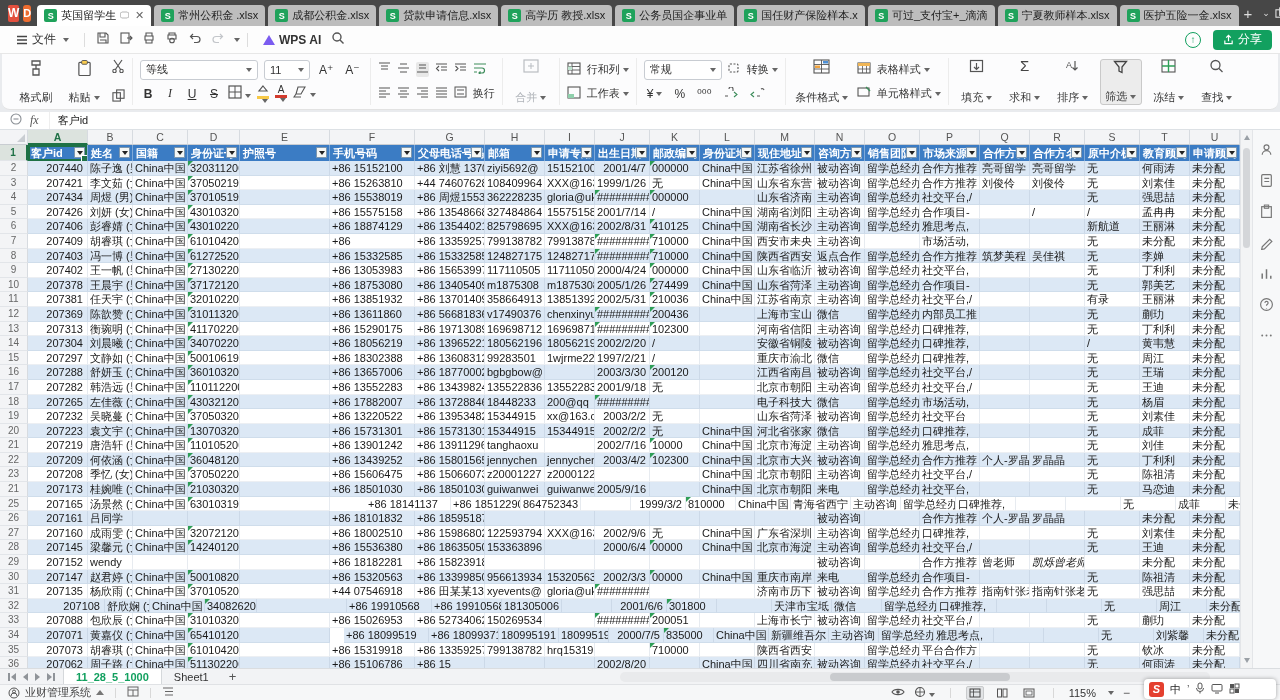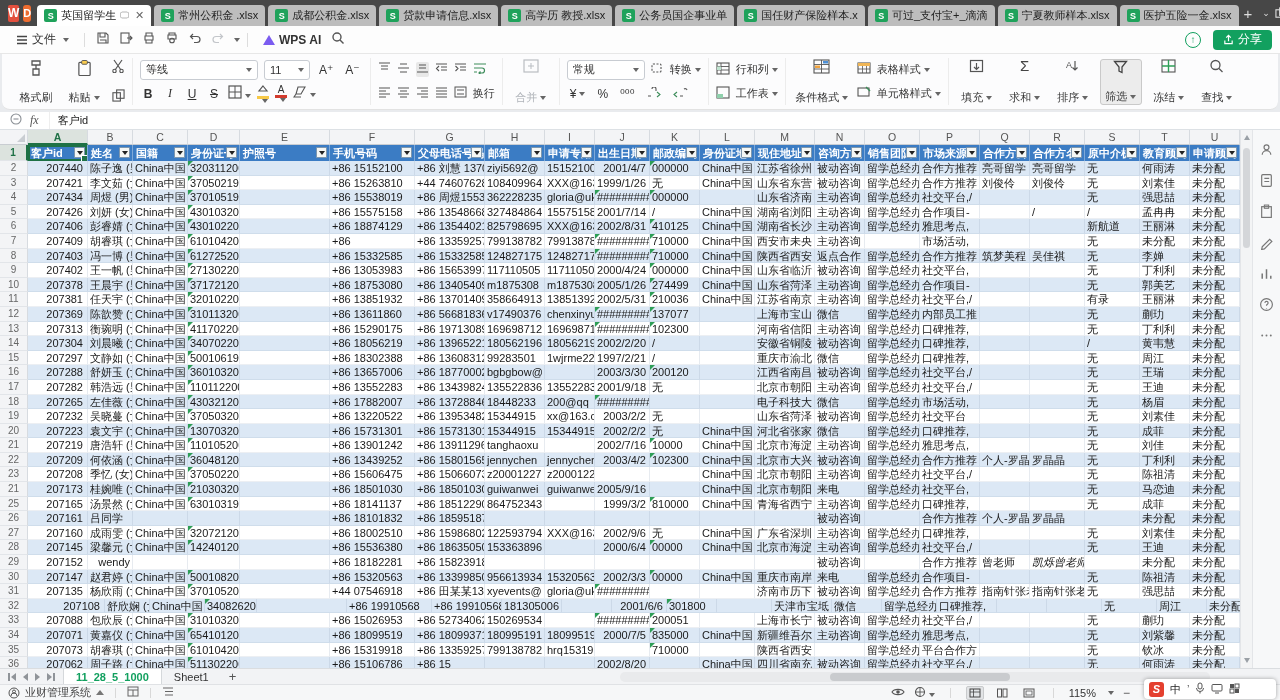--- a/index.html
+++ b/index.html
@@ -387,20 +387,40 @@
               <rect x="1" y="1" width="14" height="12" fill="none" stroke="#B9BDC2" stroke-width="1.2"></rect>
               <path d="M5 7 H11 M8 4 V10" stroke="#B9BDC2" stroke-width="1"></path>
             </svg>
           <span class="lbl gray"><span>合并</span><span class="dd"></span></span>
         </div>
       </div>
 
       <div class="rgroup">
         <div class="rrows">
           <div class="rrow">
+            <span><svg width="14" height="13" viewBox="0 0 14 13">
+                  <rect x="1" y="1" width="12" height="11" fill="none" stroke="#555" stroke-width="1.1"></rect>
+                  <path d="M1 4.5 H13 M1 8 H13 M5 1 V12" stroke="#555" stroke-width="0.9"></path>
+                  <rect x="1" y="4.5" width="4" height="3.5" fill="#BFE3CF"></rect>
+                </svg></span>
+            <span class="small-lbl"><span>行和列</span><span class="dd"></span></span>
+          </div>
+          <div class="rrow">
+            <span><svg width="14" height="13" viewBox="0 0 14 13">
+                  <rect x="1" y="1" width="12" height="11" fill="none" stroke="#555" stroke-width="1.1"></rect>
+                  <rect x="1" y="8" width="6" height="4" fill="#8FD0AC"></rect>
+                </svg></span>
+            <span class="small-lbl"><span>工作表</span><span class="dd"></span></span>
+          </div>
+        </div>
+      </div>
+
+      <div class="rgroup">
+        <div class="rrows">
+          <div class="rrow">
             <div class="selbox" style="width:78px">
               <span style="flex:1">常规</span>
                 <span class="dd"></span>
             </div>
             <span><svg width="13" height="12" viewBox="0 0 13 12">
                   <rect x="1" y="2" width="9" height="8" rx="1" fill="none" stroke="#555" stroke-width="1.1" stroke-dasharray="2 1.5"></rect>
                 </svg></span>
             <span class="small-lbl"><span>转换</span><span class="dd"></span></span>
           </div>
           <div class="rrow">
@@ -408,40 +428,20 @@
             <span class="glyphbtn">%</span>
             <span class="glyphbtn">⁰⁰⁰</span>
             <span class="glyphbtn"><svg width="15" height="11" viewBox="0 0 15 11">
                   <path d="M2 9 L5 9 M3.5 2 v0.1 M6 2 a2 2 0 0 1 4 0 v2" fill="none" stroke="#555" stroke-width="1.1"></path>
                   <path d="M11 5 L14 7.5 L11 10" fill="none" stroke="#3C8C5A" stroke-width="1.1"></path>
                 </svg></span>
             <span class="glyphbtn"><svg width="15" height="11" viewBox="0 0 15 11">
                   <path d="M4 5 L1 7.5 L4 10" fill="none" stroke="#3C8C5A" stroke-width="1.1"></path>
                   <path d="M7 9 L10 9 M8.5 2 v0.1 M11 2 a2 2 0 0 1 3 1" fill="none" stroke="#555" stroke-width="1.1"></path>
                 </svg></span>
-          </div>
-        </div>
-      </div>
-
-      <div class="rgroup">
-        <div class="rrows">
-          <div class="rrow">
-            <span><svg width="14" height="13" viewBox="0 0 14 13">
-                  <rect x="1" y="1" width="12" height="11" fill="none" stroke="#555" stroke-width="1.1"></rect>
-                  <path d="M1 4.5 H13 M1 8 H13 M5 1 V12" stroke="#555" stroke-width="0.9"></path>
-                  <rect x="1" y="4.5" width="4" height="3.5" fill="#BFE3CF"></rect>
-                </svg></span>
-            <span class="small-lbl"><span>行和列</span><span class="dd"></span></span>
-          </div>
-          <div class="rrow">
-            <span><svg width="14" height="13" viewBox="0 0 14 13">
-                  <rect x="1" y="1" width="12" height="11" fill="none" stroke="#555" stroke-width="1.1"></rect>
-                  <rect x="1" y="8" width="6" height="4" fill="#8FD0AC"></rect>
-                </svg></span>
-            <span class="small-lbl"><span>工作表</span><span class="dd"></span></span>
           </div>
         </div>
       </div>
 
       <div class="rgroup">
         <div class="rbig" style="width:58px">
           <svg width="17" height="15" viewBox="0 0 17 15">
               <rect x="1" y="1" width="15" height="13" fill="none" stroke="#555" stroke-width="1.1"></rect>
               <path d="M1 5.5 H16 M1 10 H16 M8.5 1 V14" stroke="#555" stroke-width="0.9"></path>
               <rect x="2" y="6.5" width="5" height="2.5" fill="#F2A33C"></rect>
@@ -817,21 +817,21 @@
           <div class="cell num" style="width: 60px;">207369</div>
           <div class="cell" style="width: 45px;">陈歆赞 (女</div>
           <div class="cell" style="width: 55px;">China中国</div>
           <div class="cell tri" style="width: 52px;">310113200211152925</div>
           <div class="cell" style="width: 90px;"></div>
           <div class="cell" style="width: 85px;">+86 13611860</div>
           <div class="cell" style="width: 70px;">+86 56681836</div>
           <div class="cell" style="width: 60px;">v17490376</div>
           <div class="cell" style="width: 50px;">chenxinyur</div>
           <div class="cell tri" style="width: 55px;">#########</div>
-          <div class="cell tri" style="width: 50px;">137077</div>
+          <div class="cell tri" style="width: 50px;">200436</div>
           <div class="cell" style="width: 55px;"></div>
           <div class="cell" style="width: 60px;">上海市宝山</div>
           <div class="cell" style="width: 50px;">微信</div>
           <div class="cell" style="width: 55px;">留学总经办</div>
           <div class="cell" style="width: 60px;">内部员工推</div>
           <div class="cell" style="width: 50px;"></div>
           <div class="cell" style="width: 55px;"></div>
           <div class="cell" style="width: 55px;">无</div>
           <div class="cell" style="width: 50px;">蒯玏</div>
           <div class="cell" style="width: 50px;">未分配</div>
@@ -1124,21 +1124,21 @@
           <div class="cell" style="width: 50px;">马恋迪</div>
           <div class="cell" style="width: 50px;">未分配</div>
         </div>
         <div class="grow">
           <div class="rn">25</div>
           <div class="cell num" style="width: 60px;">207165</div>
           <div class="cell" style="width: 45px;">汤景然 (女</div>
           <div class="cell" style="width: 55px;">China中国</div>
           <div class="cell tri" style="width: 52px;">630103199903020823</div>
           <div class="cell" style="width: 90px;"></div>
-          <div class="cell" style="width: 85px;">+86 18141137</div>
+          <div class="cell" style="width: 85px; margin-left: 36px;">+86 18141137</div>
           <div class="cell" style="width: 70px;">+86 1851229020</div>
           <div class="cell" style="width: 60px;">864752343</div>
           <div class="cell" style="width: 50px;"></div>
           <div class="cell date" style="width: 55px;">1999/3/2</div>
           <div class="cell tri" style="width: 50px;">810000</div>
           <div class="cell" style="width: 55px;">China中国</div>
           <div class="cell" style="width: 60px;">青海省西宁</div>
           <div class="cell" style="width: 50px;">主动咨询</div>
           <div class="cell" style="width: 55px;">留学总经办</div>
           <div class="cell" style="width: 60px;">口碑推荐,</div>
@@ -1216,21 +1216,21 @@
           <div class="cell" style="width: 60px;">社交平台,/</div>
           <div class="cell" style="width: 50px;"></div>
           <div class="cell" style="width: 55px;"></div>
           <div class="cell" style="width: 55px;">无</div>
           <div class="cell" style="width: 50px;">王迪</div>
           <div class="cell" style="width: 50px;">未分配</div>
         </div>
         <div class="grow">
           <div class="rn">29</div>
           <div class="cell num" style="width: 60px;">207152</div>
-          <div class="cell" style="width: 45px; text-align: right;">wendy</div>
+          <div class="cell" style="width: 45px;">wendy</div>
           <div class="cell" style="width: 55px;"></div>
           <div class="cell" style="width: 52px;"></div>
           <div class="cell" style="width: 90px;"></div>
           <div class="cell" style="width: 85px;">+86 18182281</div>
           <div class="cell" style="width: 70px;">+86 1582391866</div>
           <div class="cell" style="width: 60px;"></div>
           <div class="cell" style="width: 50px;"></div>
           <div class="cell" style="width: 55px;"></div>
           <div class="cell" style="width: 50px;"></div>
           <div class="cell" style="width: 55px;"></div>
@@ -1340,21 +1340,21 @@
           <div class="cell" style="width: 50px;">蒯玏</div>
           <div class="cell" style="width: 50px;">未分配</div>
         </div>
         <div class="grow band">
           <div class="rn">34</div>
           <div class="cell num" style="width: 60px;">207071</div>
           <div class="cell" style="width: 45px;">黄嘉仪 (女</div>
           <div class="cell" style="width: 55px;">China中国</div>
           <div class="cell tri" style="width: 52px;">654101200007050581</div>
           <div class="cell" style="width: 90px;"></div>
-          <div class="cell" style="width: 85px;">+86 18099519</div>
+          <div class="cell" style="width: 85px; margin-left: 14px;">+86 18099519</div>
           <div class="cell" style="width: 70px;">+86 1809937116</div>
           <div class="cell" style="width: 60px;">180995191</div>
           <div class="cell" style="width: 50px;">180995191</div>
           <div class="cell date" style="width: 55px;">2000/7/5</div>
           <div class="cell tri" style="width: 50px;">835000</div>
           <div class="cell" style="width: 55px;">China中国</div>
           <div class="cell" style="width: 60px;">新疆维吾尔</div>
           <div class="cell" style="width: 50px;">主动咨询</div>
           <div class="cell" style="width: 55px;">留学总经办</div>
           <div class="cell" style="width: 60px;">雅思考点,</div>

